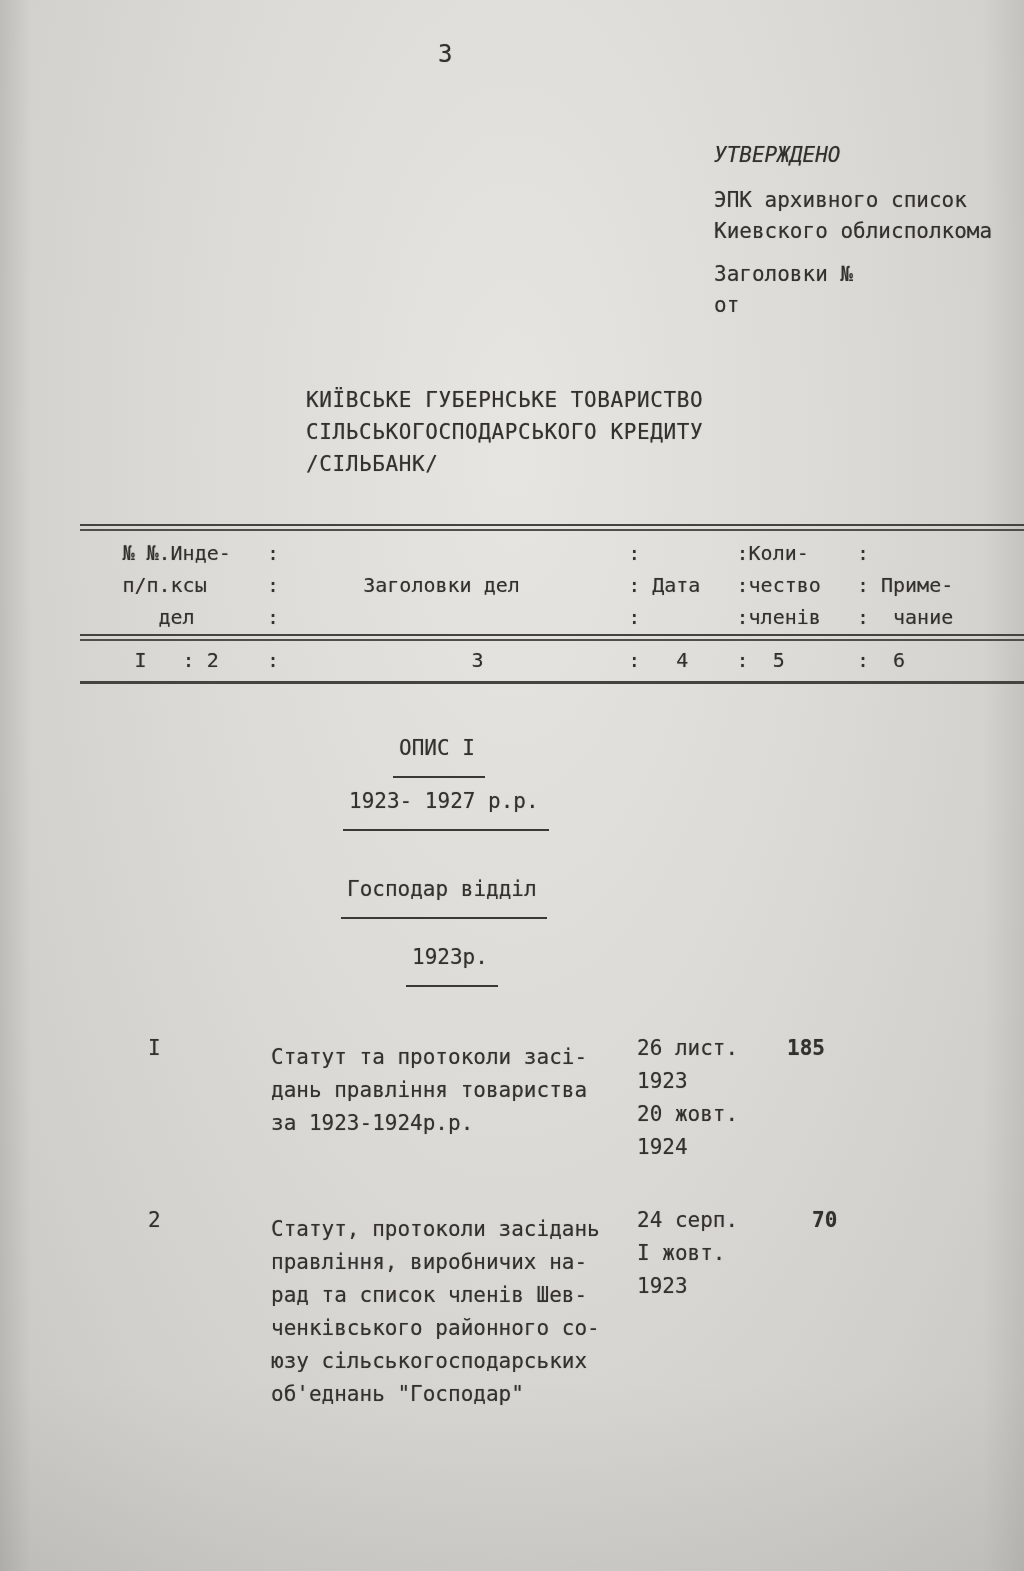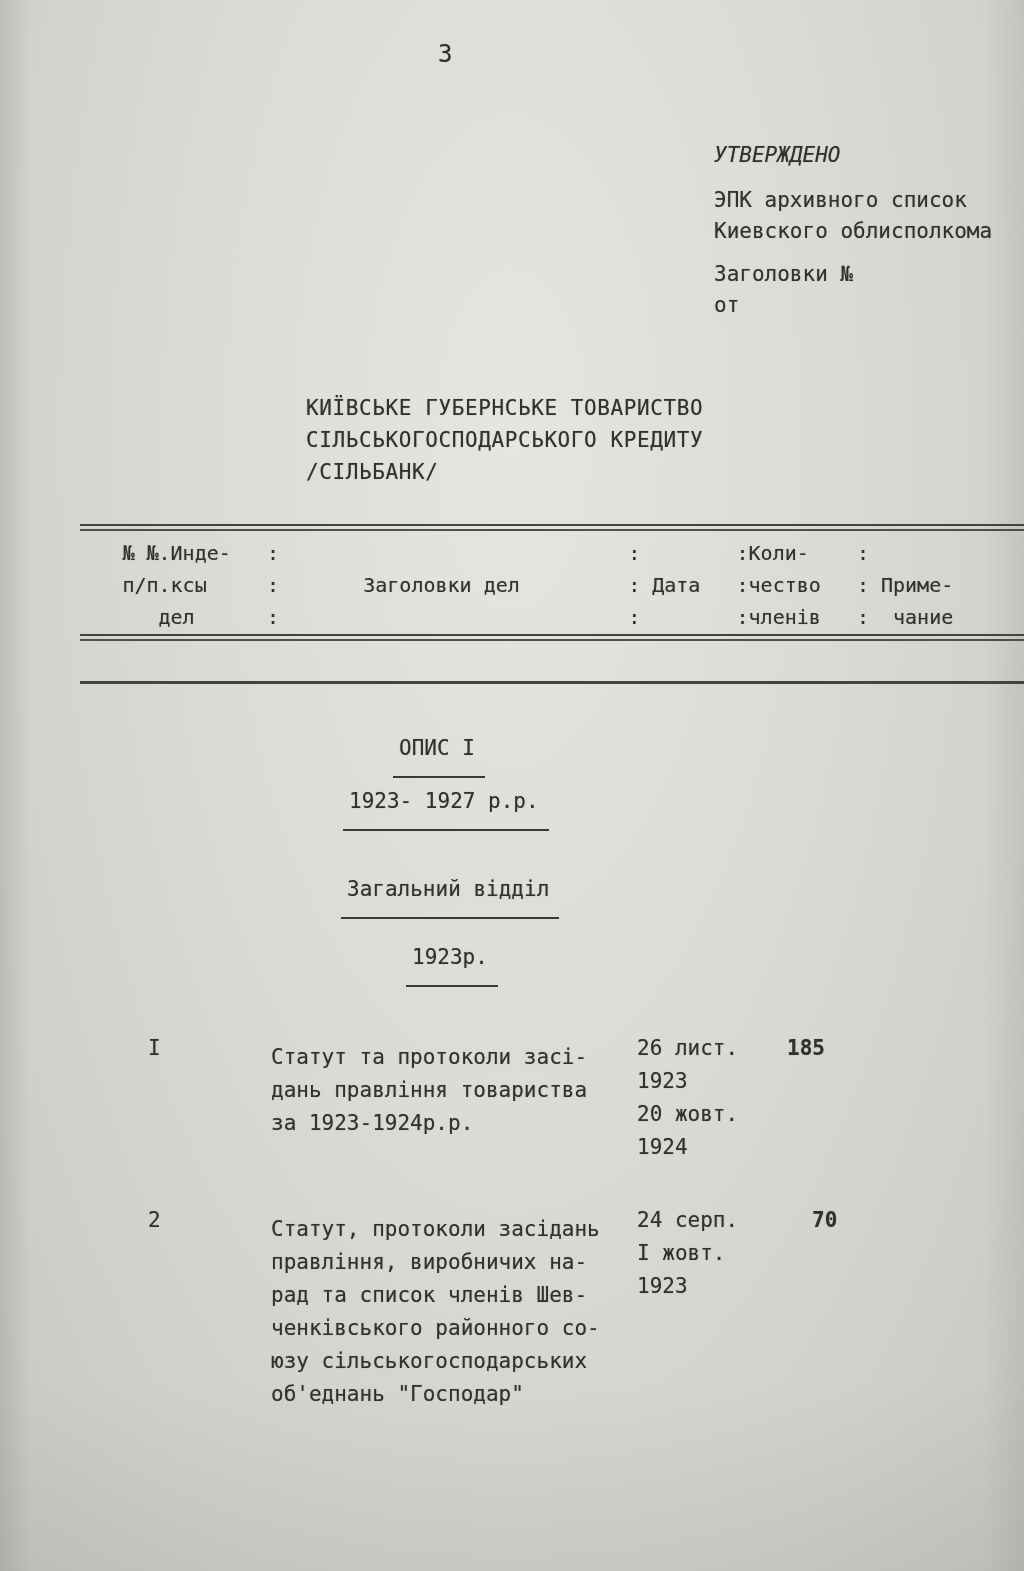--- a/index.html
+++ b/index.html
@@ -22,21 +22,21 @@
 
   .abs { position: absolute; }
   .pre { white-space: pre; }
 
   .page-num { left: 438px; top: 40px; font-size: 24px; }
 
   .approval { left: 714px; top: 140px; font-size: 21px; line-height: 31px; }
   .mb14 { margin-bottom: 14px; font-style: italic; }
   .mb12 { margin-bottom: 12px; }
 
-  .org { left: 306px; top: 384px; font-size: 21px; line-height: 32px; letter-spacing: 0.6px; margin-top: 8px; }
+  .org { left: 306px; top: 384px; font-size: 21px; line-height: 32px; letter-spacing: 0.6px; }
 
   .rule { position: absolute; left: 80px; width: 944px; }
   .rule-d { height: 7px; border-top: 2px solid #45433f; border-bottom: 2px solid #504e49; }
   .rule-s { height: 3px; background: #45433f; }
 
   .thead { left: 2px; top: 537px; font-size: 20px; line-height: 32px; }
   .colnums { left: 2px; top: 648px; font-size: 20px; }
 
   .heading { font-size: 21px; }
   .u { border-bottom: 2px solid #3b3935; padding: 0 10px 16px 6px; }
@@ -72,26 +72,27 @@
   <div class="rule rule-d" style="top:524px"></div>
 
   <div class="abs thead">
     <div class="pre">          № №.Инде-   :                             :        :Коли-    :</div>
     <div class="pre">          п/п.ксы     :       Заголовки дел         : Дата   :чество   : Приме-</div>
     <div class="pre">             дел      :                             :        :членів   :  чание</div>
   </div>
 
   <div class="rule rule-d" style="top:634px"></div>
 
+  <div class="abs pre colnums">           І   : 2    :                3            :   4    :  5      :  6</div>
 
   <div class="rule rule-s" style="top:681px"></div>
 
   <div class="abs heading u" style="left:393px; top:736px">ОПИС І</div>
   <div class="abs heading u" style="left:343px; top:789px">1923- 1927 р.р.</div>
-  <div class="abs heading u" style="left:341px; top:877px">Загальний відділ</div>
+  <div class="abs heading u" style="left:341px; top:877px">Господар відділ</div>
   <div class="abs heading u" style="left:406px; top:945px">1923р.</div>
 
   <div class="entry" style="top:1032px">
     <div class="e-num">І</div>
     <div class="e-title">Статут та протоколи засі-
 дань правління товариства
 за 1923-1924р.р.</div>
     <div class="e-date">26 лист.
 1923
 20 жовт.

